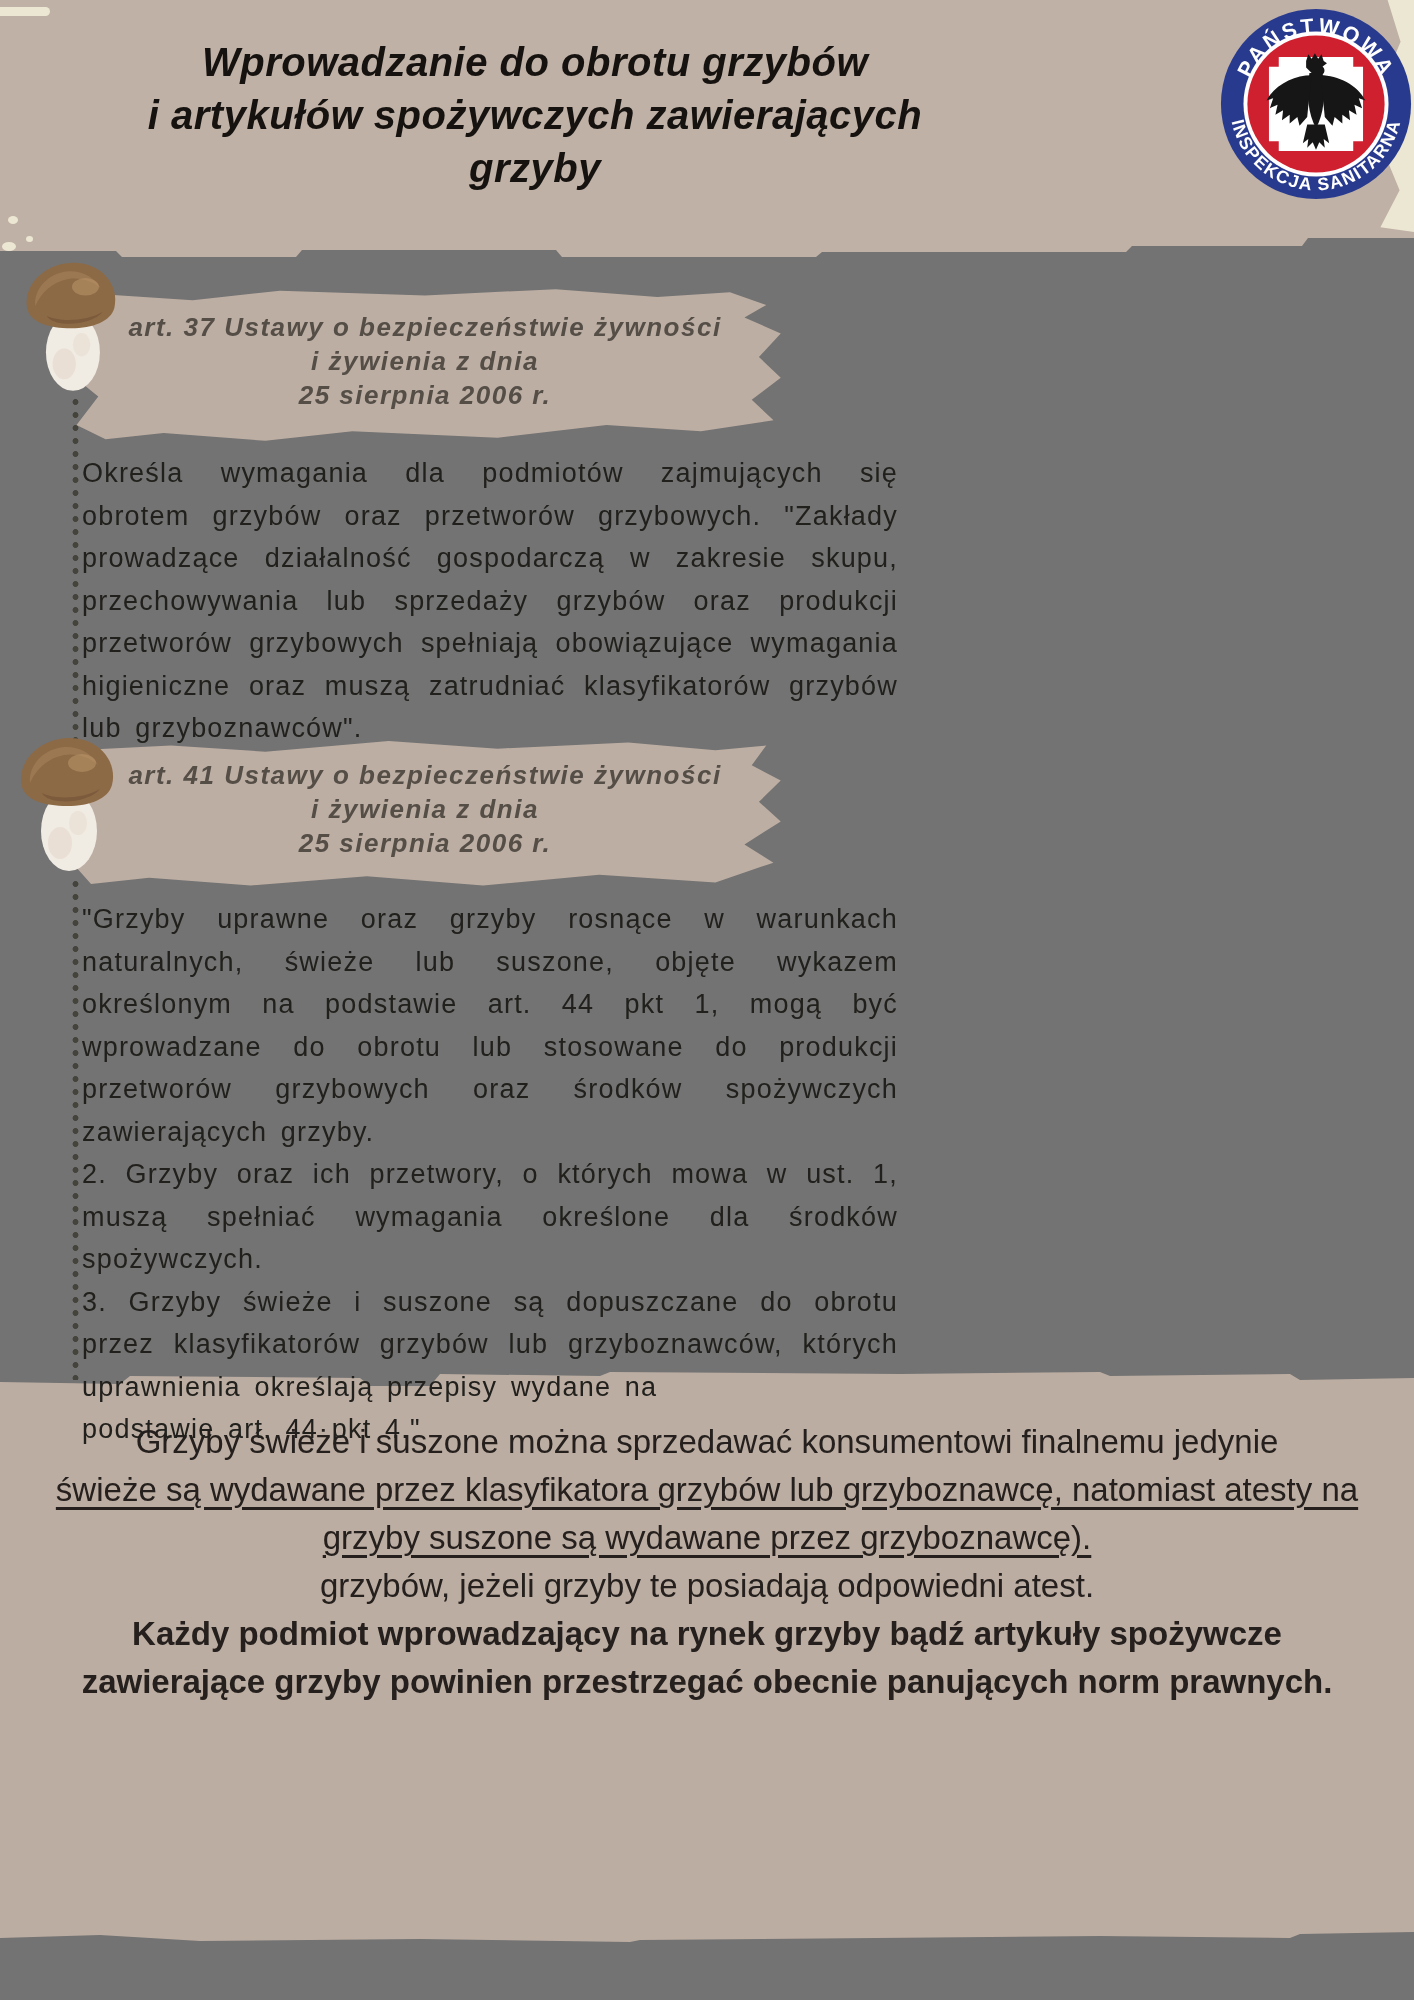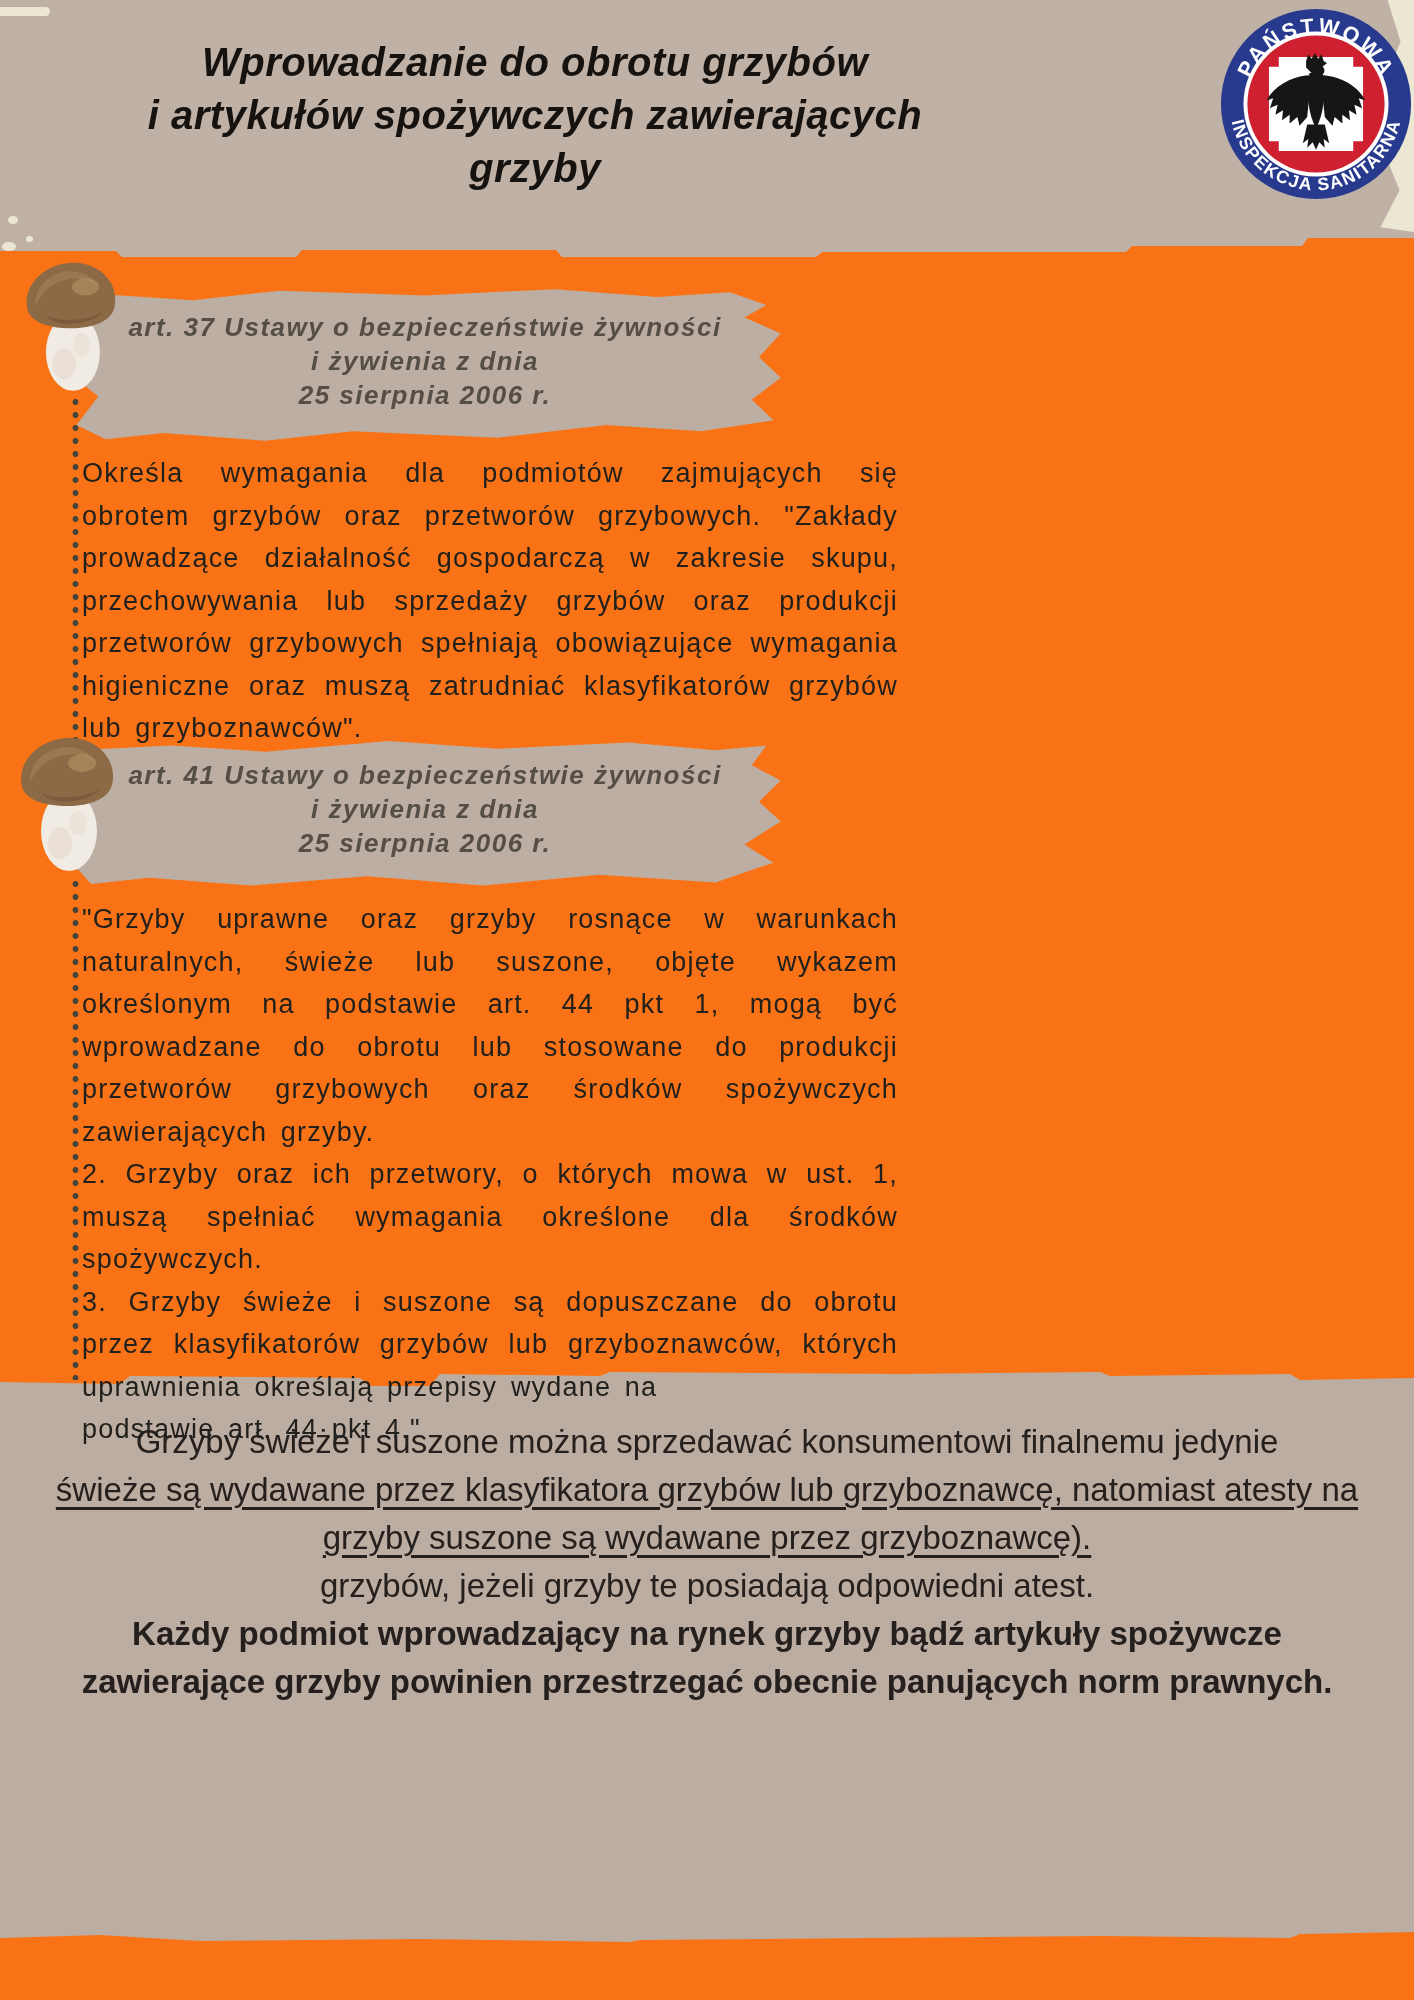--- a/index.html
+++ b/index.html
@@ -1,17 +1,17 @@
 <!DOCTYPE html>
 <html lang="pl"><head>
 <meta charset="utf-8">
 <style>
   html,body{margin:0;padding:0;}
   body{background:#e9ebd7;font-family:"Liberation Sans","DejaVu Sans",sans-serif;}
-  .page{position:relative;width:1414px;height:2000px;background:#f97316;overflow:hidden;}
+  .page{position:relative;width:1414px;height:2000px;background:#737373;overflow:hidden;}
 
   
   .header{position:absolute;left:0;top:0;width:1414px;height:258px;background:#c0b1a6;z-index:1;
     clip-path:polygon(0 0,1414px 0,1414px 238px,1308px 238px,1302px 246px,1132px 246px,1126px 252px,822px 252px,816px 257px,562px 257px,556px 250px,302px 250px,296px 257px,122px 257px,116px 251px,0 251px);}
   .topleft-bar{position:absolute;left:0;top:7px;width:50px;height:9px;background:#ece7d3;border-radius:0 5px 5px 0;z-index:3;}
   .speck{position:absolute;background:#ece7d3;border-radius:50%;z-index:3;}
   .sp1{left:8px;top:216px;width:10px;height:8px;}
   .sp2{left:26px;top:236px;width:7px;height:6px;}
   .sp3{left:2px;top:242px;width:14px;height:9px;}
   .logo-splash{position:absolute;left:1366px;top:0;width:48px;height:232px;background:#ece7d3;z-index:2;

